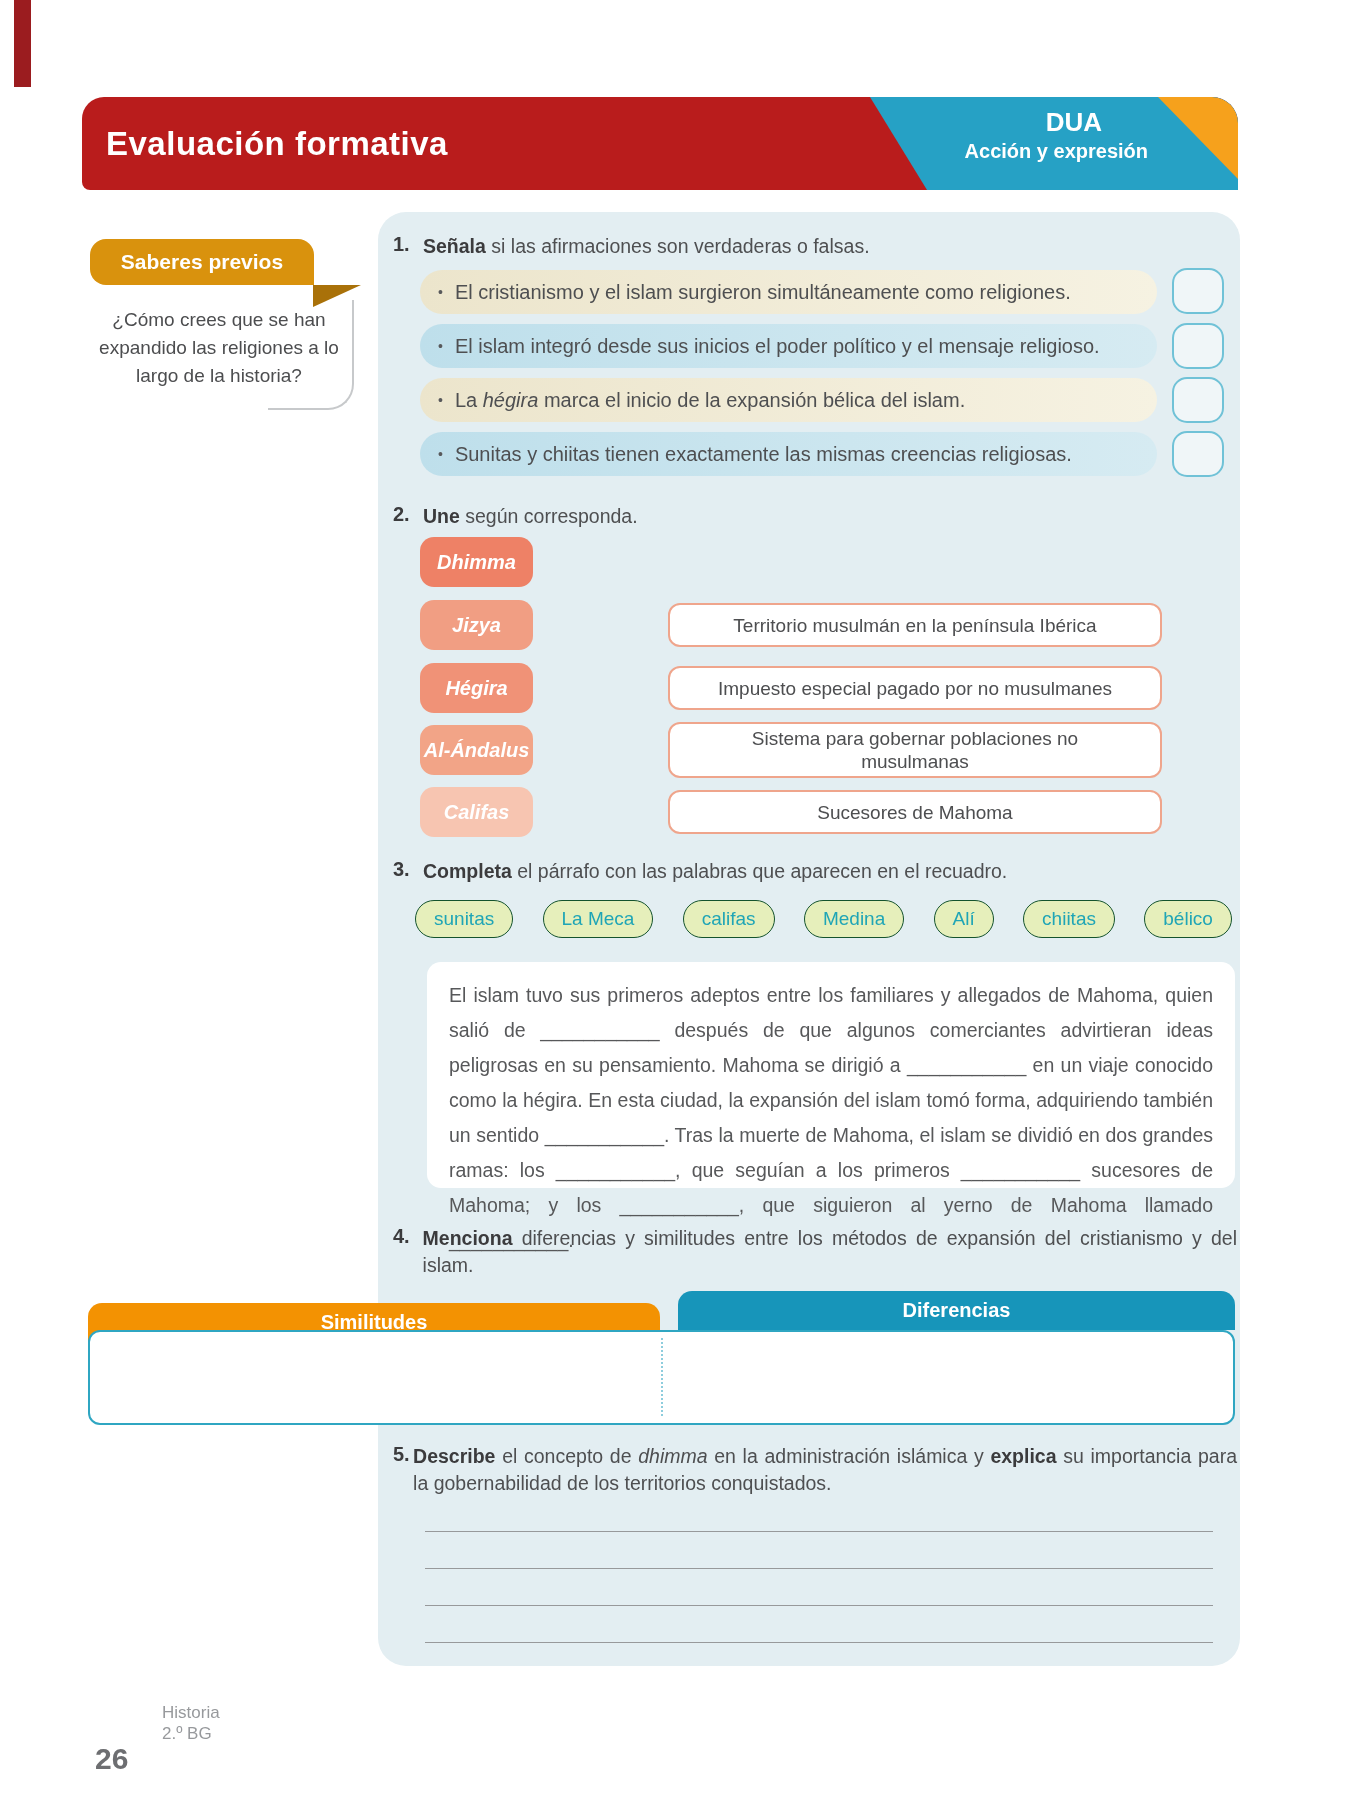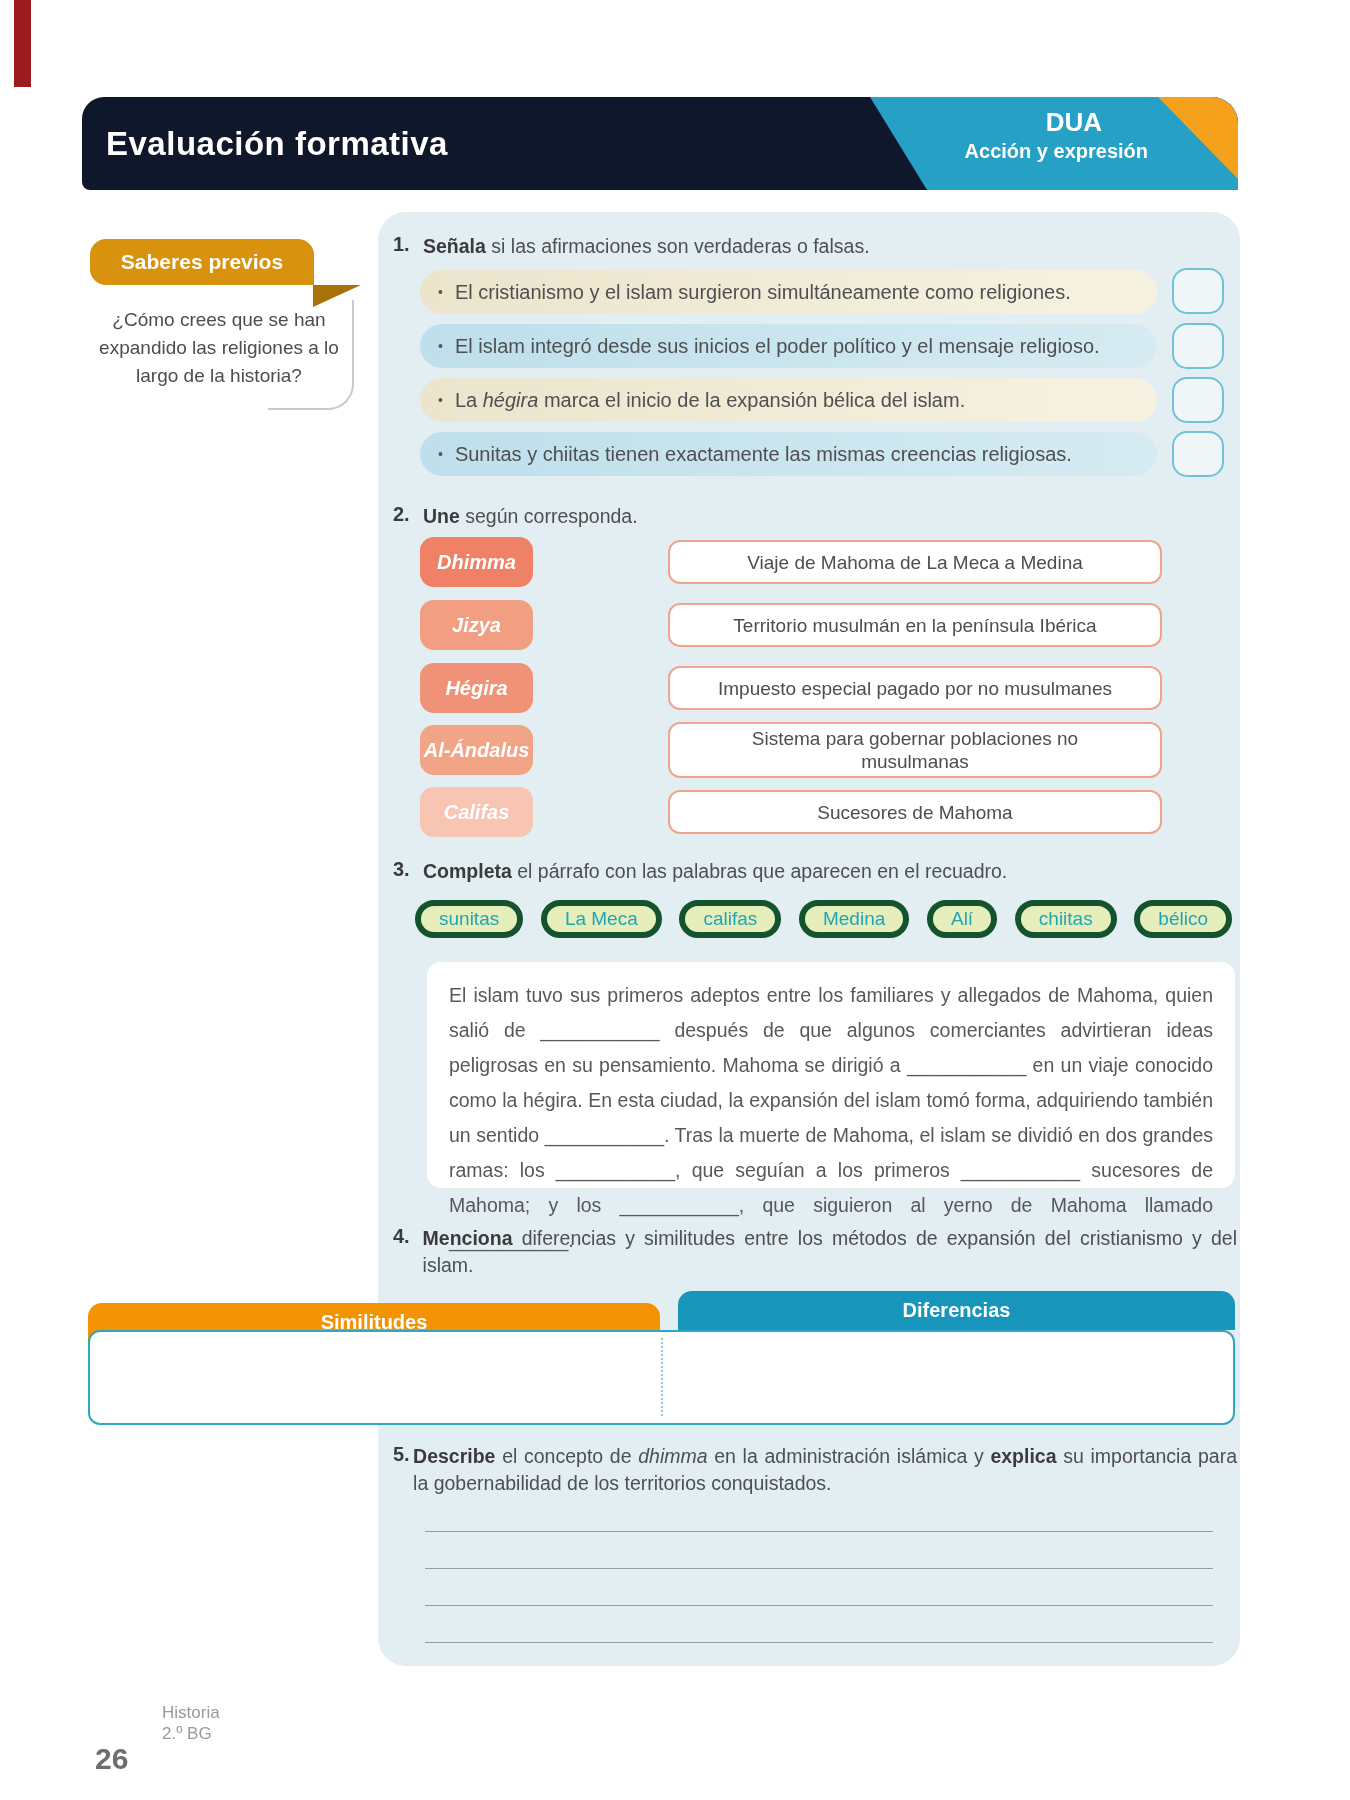--- a/index.html
+++ b/index.html
@@ -4,21 +4,21 @@
 <style>
   html,body{margin:0;padding:0;background:#ffffff;}
   .page{position:relative;width:1350px;height:1800px;background:#ffffff;
         font-family:"Liberation Sans",sans-serif;color:#4e4f51;overflow:hidden;}
   .abs{position:absolute;}
 
   
   .bleed{left:14px;top:0;width:17px;height:87px;background:#9b1c1f;}
 
   
-  .header{left:82px;top:97px;width:1156px;height:93px;background:#0f172a;
+  .header{left:82px;top:97px;width:1156px;height:93px;background:#b91c1c;
           border-radius:22px 26px 0 8px;overflow:hidden;display:flex;align-items:center;}
   .header-title{color:#ffffff;font-weight:bold;font-size:33px;padding-left:24px;letter-spacing:.5px;}
   .dua-panel{position:absolute;right:0;top:0;width:368px;height:93px;background:#26a1c5;
              clip-path:polygon(0 0,100% 0,100% 100%,15.5% 100%);}
   .dua-corner{position:absolute;right:0;top:0;width:80px;height:82px;background:#f6a11c;
               border-top-right-radius:26px;clip-path:polygon(0 0,100% 0,100% 100%);}
   .dua-text{position:absolute;right:90px;top:9px;text-align:right;color:#ffffff;line-height:1.25;}
   .dua-title{display:block;font-size:26px;font-weight:bold;margin-right:46px;}
   .dua-sub{display:block;font-size:20px;font-weight:bold;}
 
@@ -58,21 +58,21 @@
 
   
   .term-btn{left:420px;width:113px;height:50px;border-radius:14px;display:flex;align-items:center;
             justify-content:center;color:#ffffff;font-weight:bold;font-style:italic;font-size:20px;}
   .def-box{left:668px;width:494px;background:#ffffff;border:2px solid #efa58c;border-radius:12px;
            display:flex;align-items:center;justify-content:center;font-size:19px;color:#4d4e50;
            box-sizing:border-box;text-align:center;white-space:pre-line;line-height:23px;}
 
   
   .wordbank{left:415px;top:900px;width:817px;display:flex;justify-content:space-between;}
-  .pill{height:38px;border:6px solid #14532d;border-radius:20px;background:#e6efbb;color:#1fa5b6;
+  .pill{height:38px;border:1px solid #14532d;border-radius:20px;background:#e6efbb;color:#1fa5b6;
         font-size:19px;display:flex;align-items:center;justify-content:center;padding:0 18px;box-sizing:border-box;}
   .para-box{left:427px;top:962px;width:808px;height:226px;background:#ffffff;border-radius:14px;box-sizing:border-box;
             padding:16px 22px;font-size:19.5px;line-height:35px;color:#57585a;text-align:justify;}
 
   
   .tbl-head{top:1291px;height:39px;color:#ffffff;font-weight:bold;font-size:20px;
             display:flex;align-items:center;justify-content:center;border-radius:14px 14px 0 0;}
   .tbl-head-left{left:88px;width:572px;margin-top:12px;}
   .tbl-head-right{left:678px;width:557px;}
   .tbl-body{left:88px;top:1330px;width:1147px;height:95px;background:#ffffff;
@@ -145,21 +145,20 @@
     <span class="qnum">2.</span>
     <span class="qlead"><span class="b" style="font-weight: bold;">Une</span><span> según corresponda.</span></span>
   </div>
 
   <div class="abs term-btn" style="top: 537px; background: rgb(238, 129, 102);">Dhimma</div>
   <div class="abs term-btn" style="top: 600px; background: rgb(241, 158, 131);">Jizya</div>
   <div class="abs term-btn" style="top: 663px; background: rgb(240, 146, 119);">Hégira</div>
   <div class="abs term-btn" style="top: 725px; background: rgb(242, 164, 135);">Al-Ándalus</div>
   <div class="abs term-btn" style="top: 787px; background: rgb(247, 197, 177);">Califas</div>
 
-  <div class="abs def-box" style="top:540px;height:44px;">Viaje de Mahoma de La Meca a Medina</div>
   <div class="abs def-box" style="top:603px;height:44px;">Territorio musulmán en la península Ibérica</div>
   <div class="abs def-box" style="top:666px;height:44px;">Impuesto especial pagado por no musulmanes</div>
   <div class="abs def-box" style="top:790px;height:44px;">Sucesores de Mahoma</div>
   <div class="abs def-box" style="top:722px;height:56px;">Sistema para gobernar poblaciones no
 musulmanas</div>
 
   <div class="abs lead-row lead-pos3">
     <span class="qnum">3.</span>
     <span class="qlead"><span class="b" style="font-weight: bold;">Completa</span><span> el párrafo con las palabras que aparecen en el recuadro.</span></span>
   </div>

